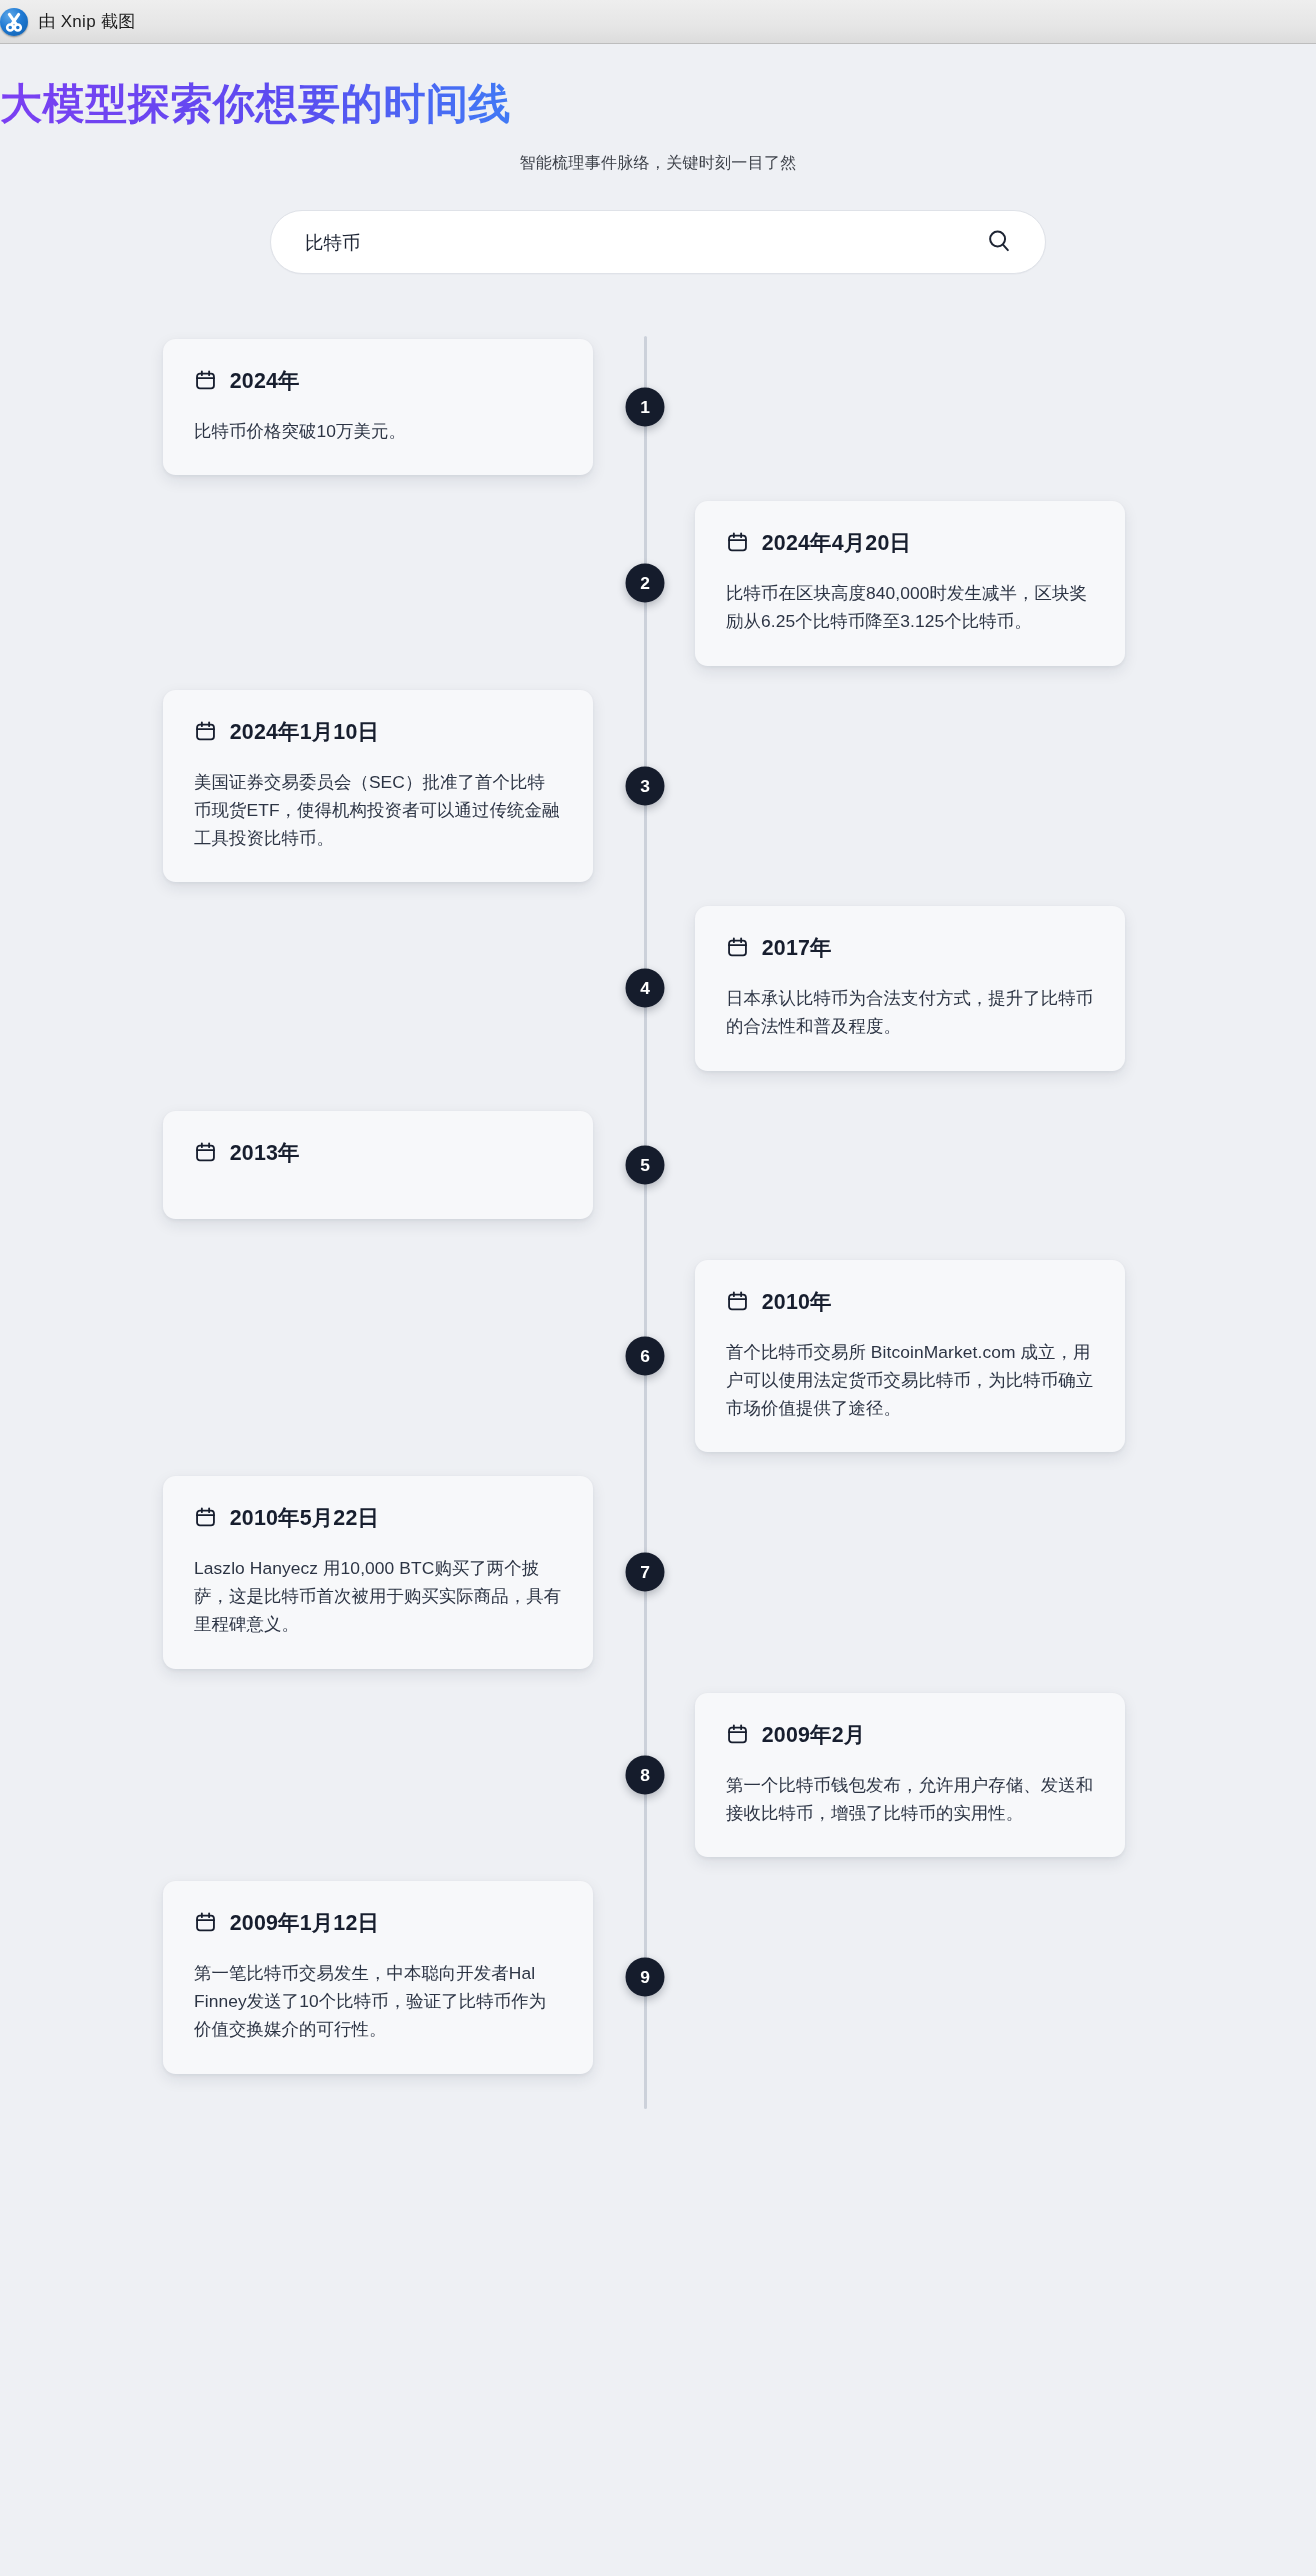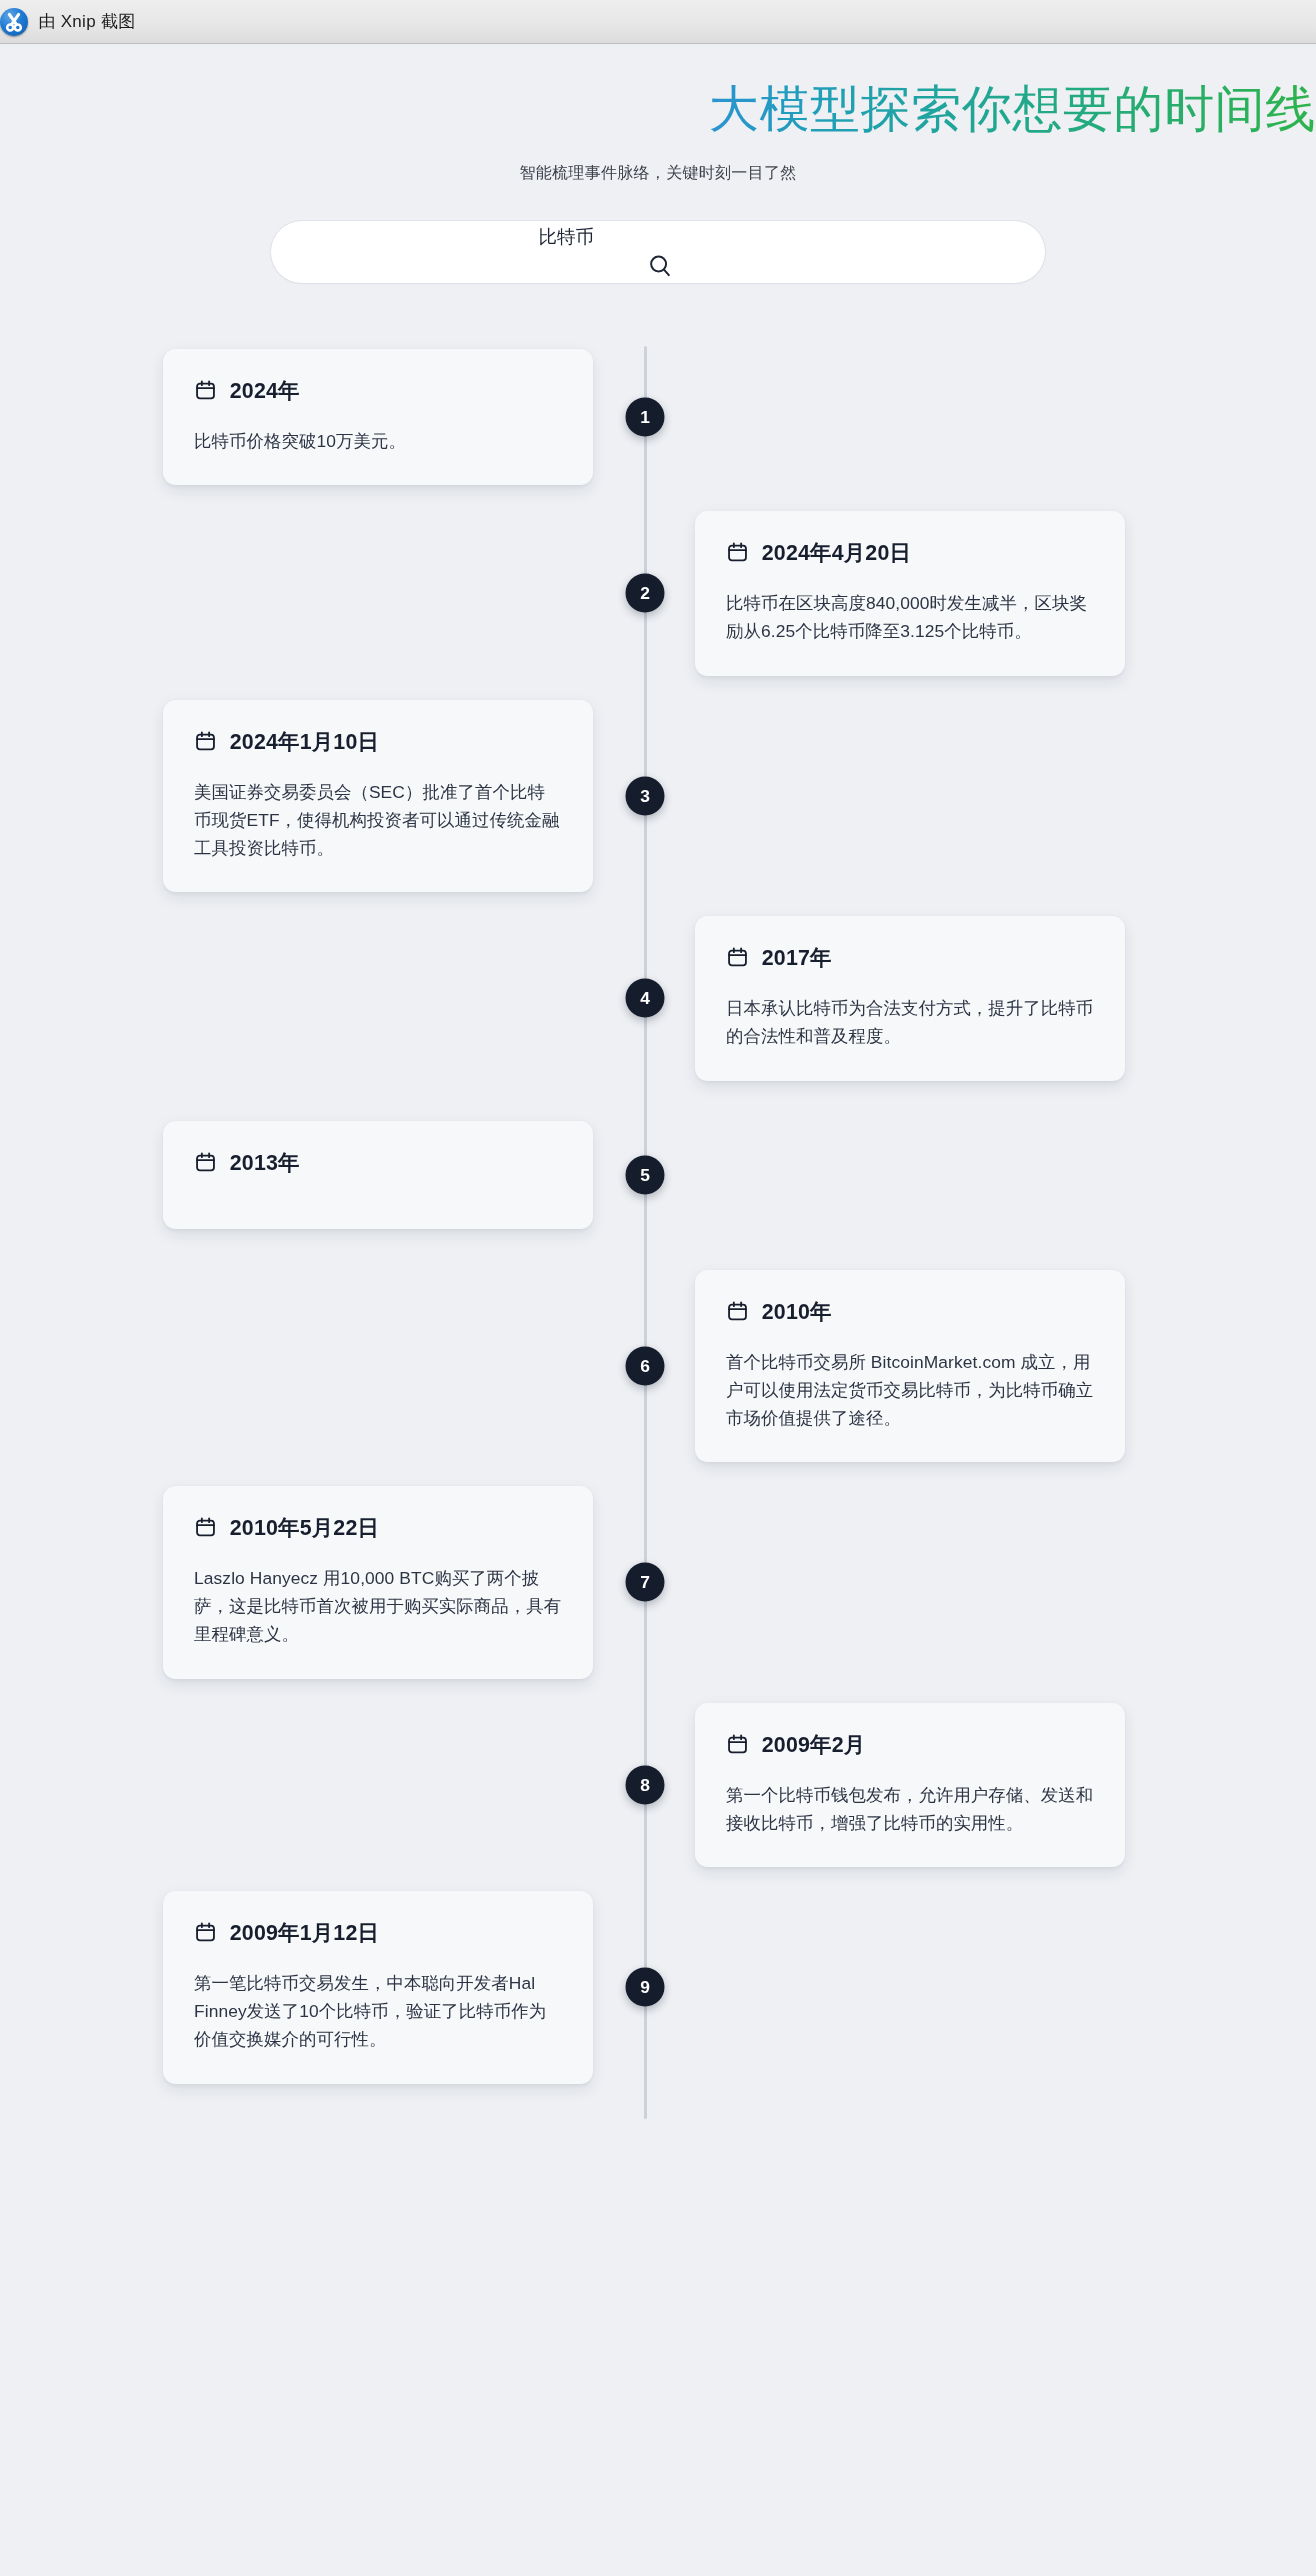--- a/index.html
+++ b/index.html
@@ -43,23 +43,23 @@
   }
 
   
   .page {
     width: 1316px;
     padding-top: 30px;
     background: #eef0f4;
   }
 
   .hero-title {
-    text-align: right;
-    font-size: 50px;
-    font-weight: normal;
+    text-align: left;
+    font-size: 42px;
+    font-weight: bold;
     letter-spacing: 0.6px;
     background: linear-gradient(90deg,
         #7b3ff2 0%,
         #5b4cf0 22%,
         #3b82f6 42%,
         #1f9fb8 62%,
         #21a88a 78%,
         #2eb34c 100%);
     -webkit-background-clip: text;
     background-clip: text;
@@ -81,21 +81,20 @@
     margin: 36px auto 0 auto;
     width: 776px;
     height: 64px;
     background: #ffffff;
     border: 1.2px solid #dfe2e8;
     border-radius: 32px;
     display: flex;
     align-items: center;
     padding: 0 30px 0 34px;
     box-shadow: 0 0.6px 1.2px rgba(16,24,40,0.04);
-    flex-direction: column;
   }
   .search-input {
     flex: 1 1 auto;
     border: none;
     outline: none;
     background: transparent;
     font-size: 18.5px;
     color: #1d2433;
     font-family: "Liberation Sans", "DejaVu Sans", sans-serif;
     height: 100%;

